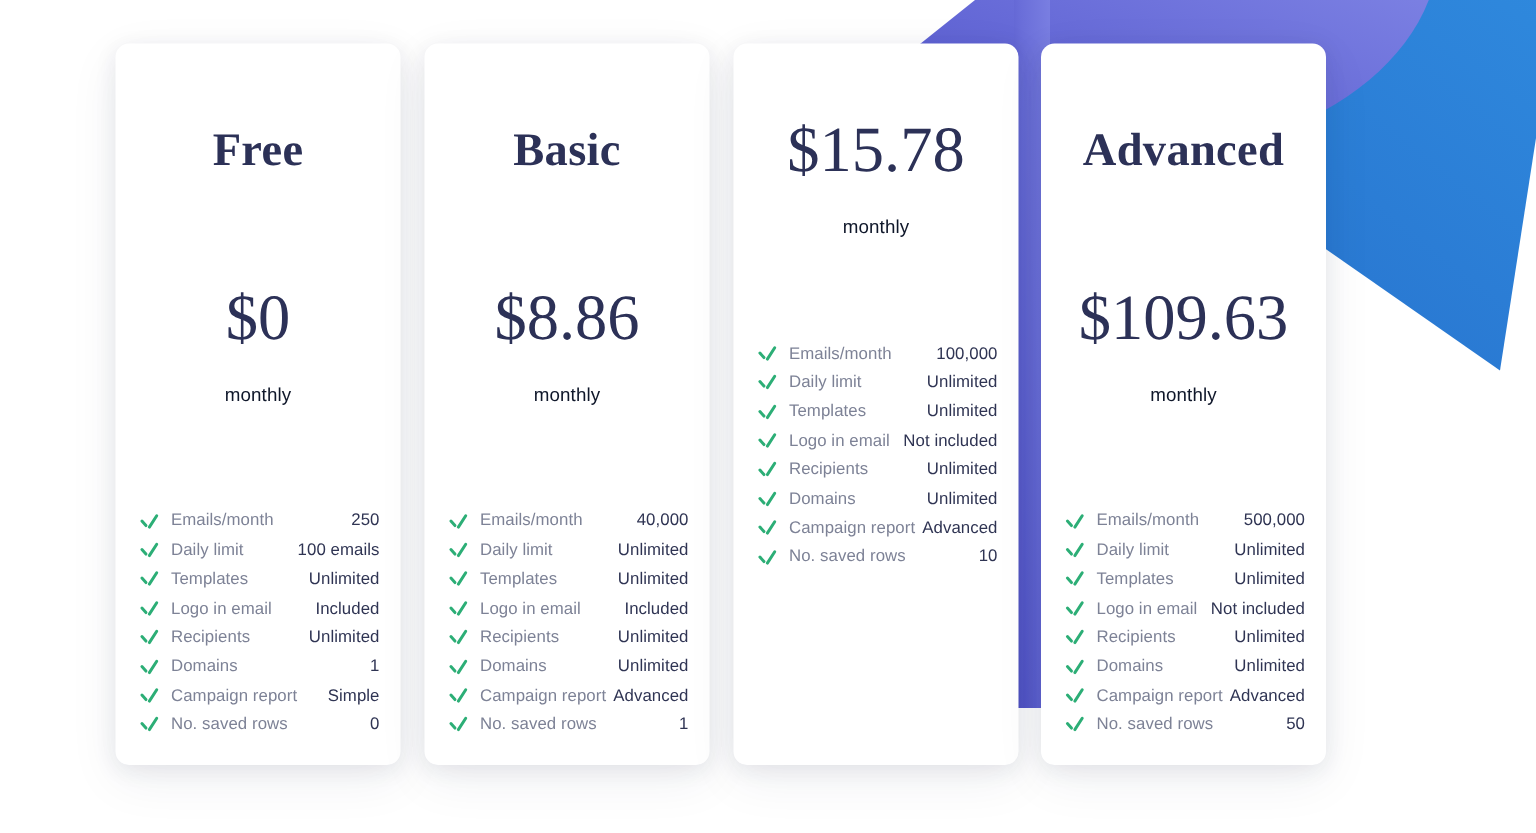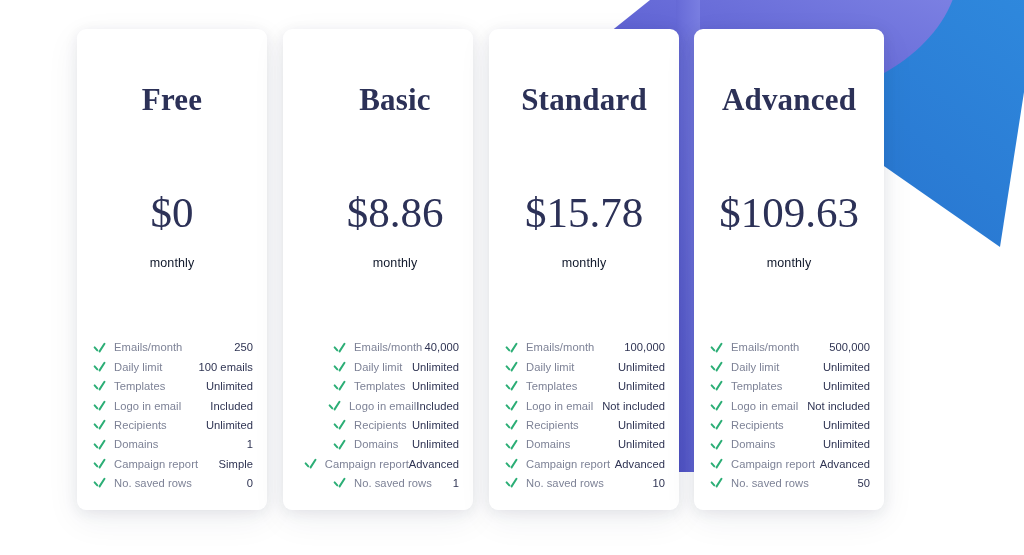--- a/index.html
+++ b/index.html
@@ -44,21 +44,21 @@
     background: #ffffff;
     border-radius: 9px;
     box-shadow: 0 3px 14px rgba(35, 40, 70, 0.085),
                 0 10px 34px rgba(35, 40, 70, 0.065);
     box-sizing: border-box;
     display: flex;
     flex-direction: column;
     align-items: center;
   }
   .plan-card.card-0 { left: 77px; }
-  .plan-card.card-1 { left: 283px; padding-left: 34px; }
+  .plan-card.card-1 { left: 283px; }
   .plan-card.card-2 { left: 489px; }
   .plan-card.card-3 { left: 694px; }
 
   .plan-name {
     font-family: "Liberation Serif", serif;
     font-weight: bold;
     font-size: 31px;
     color: #2c3157;
     letter-spacing: 0.2px;
     margin-top: 55px;
@@ -271,21 +271,20 @@
       </li>
       <li class="feature-row">
         <span class="check-icon"></span>
         <span class="feature-label">No. saved rows</span>
         <span class="feature-value">1</span>
       </li>
     </ul>
   </article>
 
   <article class="plan-card card-2">
-    <h2 class="plan-name">Standard</h2>
     <div class="plan-price">$15.78</div>
     <div class="plan-period">monthly</div>
     <ul class="feature-list">
       <li class="feature-row">
         <span class="check-icon"></span>
         <span class="feature-label">Emails/month</span>
         <span class="feature-value">100,000</span>
       </li>
       <li class="feature-row">
         <span class="check-icon"></span>

